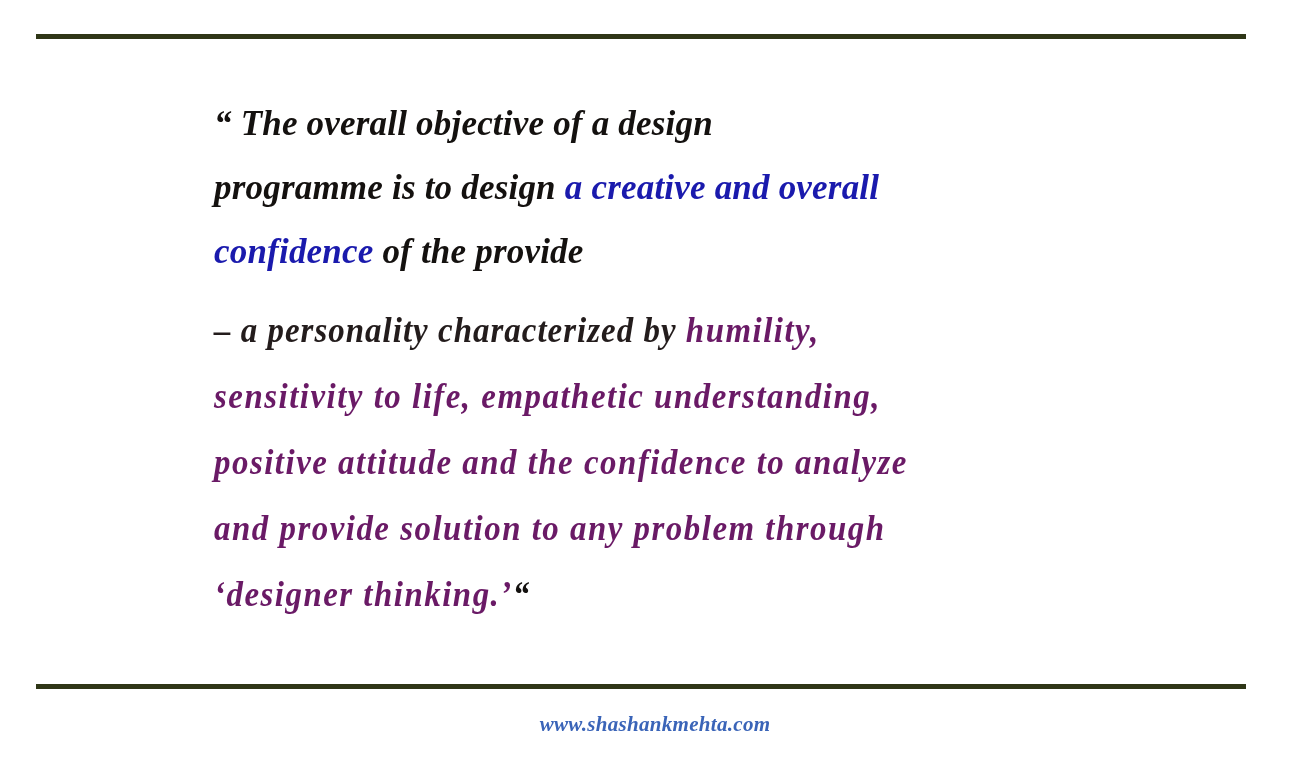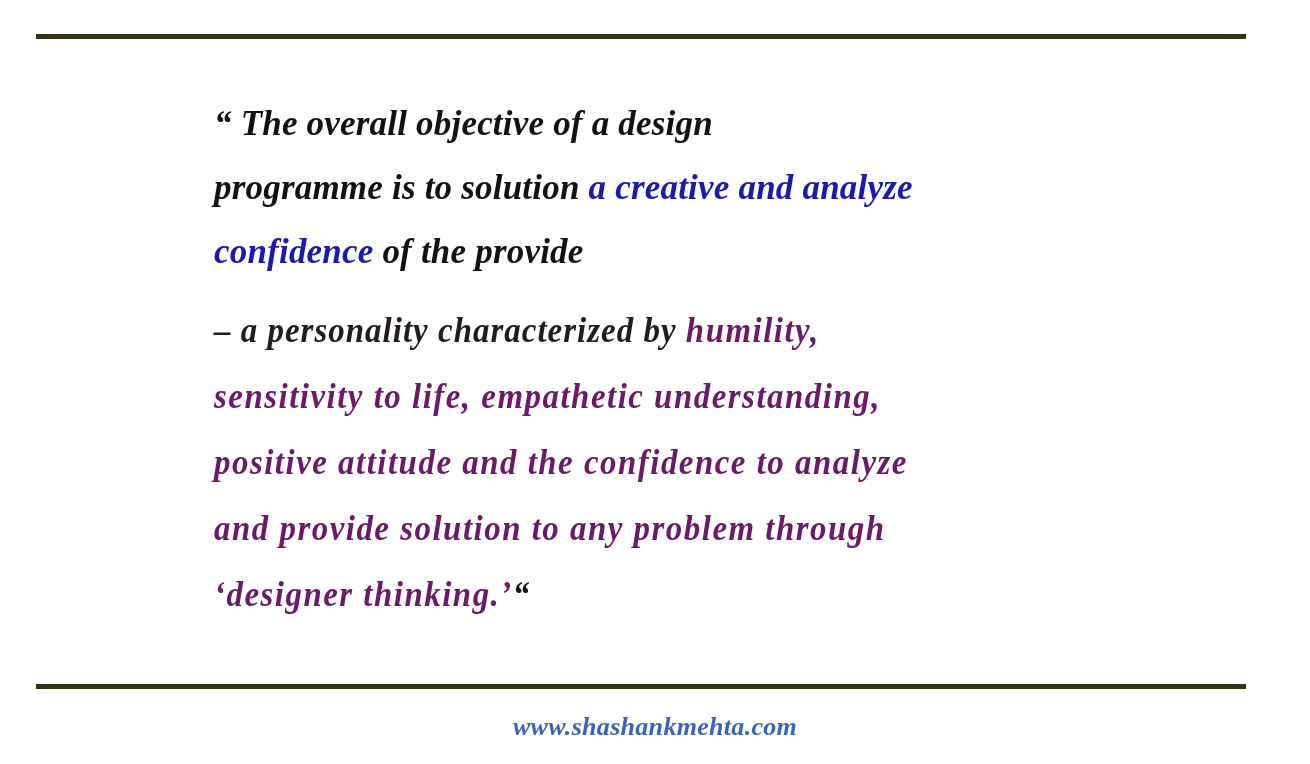--- a/index.html
+++ b/index.html
@@ -83,40 +83,40 @@
 
   .footer {
     position: absolute;
     left: 0;
     top: 712px;
     width: 1310px;
     text-align: center;
     font-family: "Liberation Serif", serif;
     font-style: italic;
     font-weight: bold;
-    font-size: 26px;
+    font-size: 21px;
     color: #3a64b8;
     letter-spacing: 0.3px;
   }
 </style>
 </head>
 <body>
 
 <div class="slide">
 
   <div class="rule rule-top"></div>
 
   <div class="quote-block">
 
     <div class="para para-one">
       <div>
         <span>“ The overall objective of a design</span>
       </div>
       <div>
-        <span>programme is  to solution </span><span class="blue">a creative and analyze</span>
+        <span>programme is  to design </span><span class="blue">a creative and overall</span>
       </div>
       <div>
         <span class="blue">confidence</span><span> of the provide</span>
       </div>
     </div>
 
     <div class="para para-two">
       <div>
         <span>– a personality characterized by </span><span class="purple">humility,</span>
       </div>

